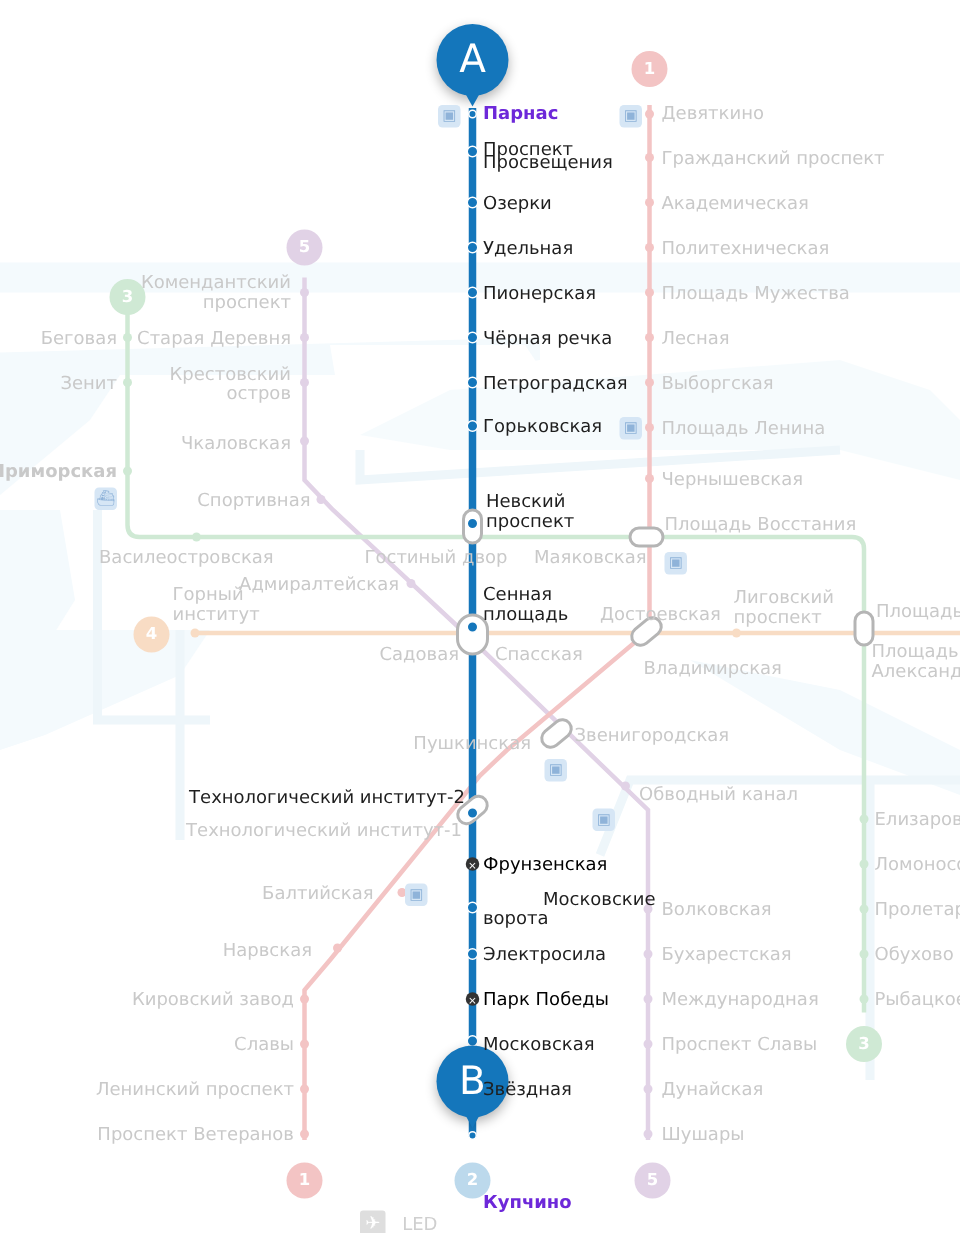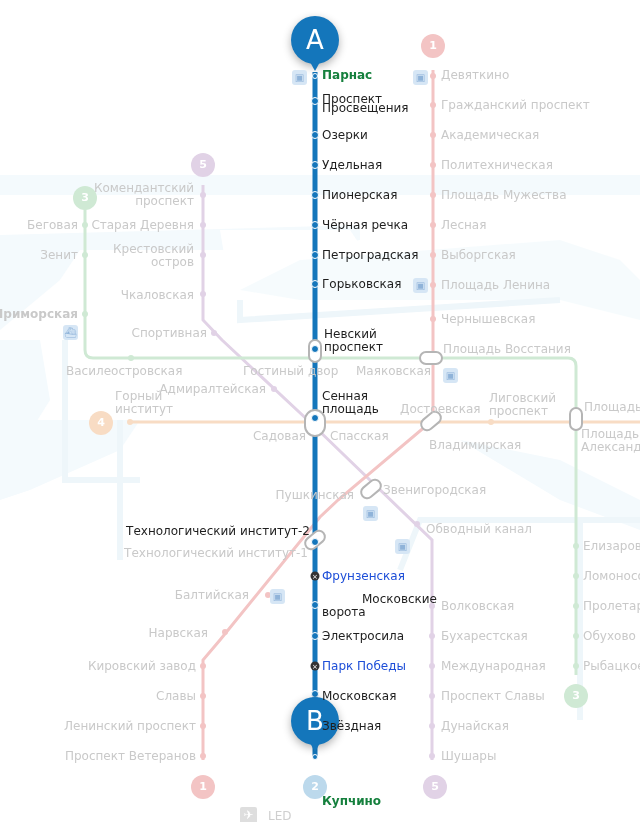--- a/index.html
+++ b/index.html
@@ -2,22 +2,22 @@
 <html><head>
 <meta charset="utf-8">
 <style>
   html, body { margin:0; padding:0; background:#ffffff; }
   body { width:640px; height:822px; position:relative; overflow:hidden;
          font-family:"DejaVu Sans", "Liberation Sans", sans-serif; }
   #map { position:absolute; left:0; top:0; width:640px; height:822px; }
   .lbl { position:absolute; font-size:12px; line-height:13px; white-space:nowrap; color:#c9c9c9; }
   .lbl.r { text-align:right; }
   .lbl.act { color:#1e1e1e; }
-  .lbl.bold { font-weight:bold; color:#15803d; }
-  .lbl.dim2 { color:#1d4ed8; }
+  .lbl.bold { font-weight:bold; color:#6d28d9; }
+  .lbl.dim2 { color:#000000; }
   .pin { position:absolute; width:48px; height:48px; border-radius:50%;
          background:#1476bb; color:#fff; font-size:26px; text-align:center; line-height:48px;
          box-shadow:0 3px 8px rgba(0,0,0,0.3); }
   .pin:after { content:""; position:absolute; left:19px; bottom:-7px; width:0; height:0;
                border-left:5px solid transparent; border-right:5px solid transparent; border-top:9px solid #1476bb; }
   .lnum { position:absolute; width:24px; height:24px; border-radius:50%; color:#fff;
           font-size:11px; font-weight:bold; text-align:center; line-height:24px; }
   .icon-rail { position:absolute; width:15px; height:15px; border-radius:3px; background:#d6e6f5;
                color:#8fb3d9; font-size:10px; text-align:center; line-height:15px; }
   .led { position:absolute; left:240px; top:805px; }

